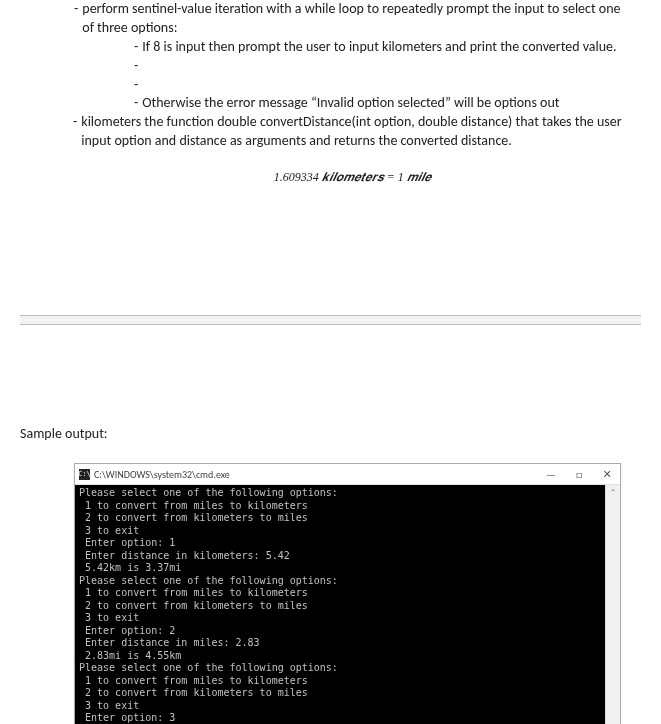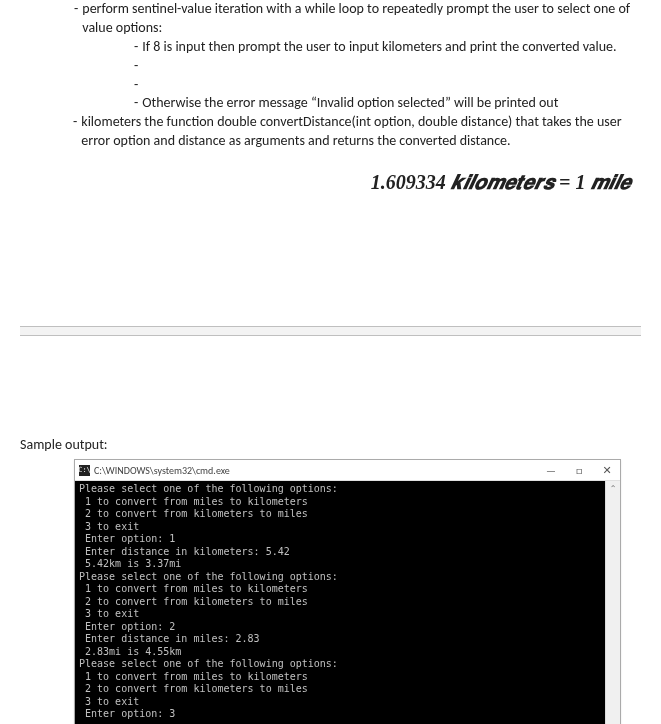--- a/index.html
+++ b/index.html
@@ -30,43 +30,43 @@
   }
   .sub-bullets {
     margin-left: 60px;
   }
   .sub-bullet {
     display: flex;
     gap: 4px;
   }
   .bold { font-weight: 400; }
   .formula {
-    text-align: right;
+    text-align: center;
     font-family: "Cambria Math", "Times New Roman", serif;
     font-style: italic;
-    font-weight: bold;
-    font-size: 20px;
+    font-weight: normal;
+    font-size: 12px;
     margin: 18px 0 8px 0;
   }
   .divider-zone {
     margin-top: 130px;
     margin-bottom: 100px;
   }
   .divider-line {
     height: 1px;
     background: #bfbfbf;
   }
   .divider-gap {
     height: 8px;
     background: #f3f3f3;
   }
   .sample-label {
     margin-left: 0;
     font-size: 14px;
-    margin-bottom: 6px;
+    margin-bottom: 21px;
   }
   .console-wrap {
     margin: 0 20px 0 54px;
   }
   .cmd-window {
     border: 1px solid #aaa;
     background: #fff;
     box-shadow: 0 1px 2px rgba(0,0,0,0.1);
     font-size: 10px;
   }
@@ -146,44 +146,44 @@
 </style>
 </head>
 <body>
 
 <div class="page">
 
   <div class="content">
 
     <div class="bullet-lvl1">
       <span class="dash">-</span>
-      <span>perform sentinel-value iteration with a while loop to repeatedly prompt the user to select one of value options:</span>
+      <span>perform sentinel-value iteration with a while loop to repeatedly prompt the input to select one of three options:</span>
     </div>
 
     <div class="sub-bullets">
       <div class="sub-bullet">
         <span>-</span>
         <span>If 8 is input then prompt the user to input kilometers and print the converted value.</span>
       </div>
       <div class="sub-bullet">
         <span>-</span>
       </div>
       <div class="sub-bullet">
         <span>-</span>
       </div>
       <div class="sub-bullet">
         <span>-</span>
-        <span>Otherwise the error message “Invalid option selected” will be printed out</span>
+        <span>Otherwise the error message “Invalid option selected” will be options out</span>
       </div>
     </div>
 
     <div class="bullet-lvl1" style="margin-left:-1px;">
       <span class="dash">-</span>
       <span>
-        <span>kilometers the function </span><span class="bold">double convertDistance(int option, double distance)</span><span> that takes the user error option and distance as arguments and returns the converted distance.</span>
+        <span>kilometers the function </span><span class="bold">double convertDistance(int option, double distance)</span><span> that takes the user input option and distance as arguments and returns the converted distance.</span>
       </span>
     </div>
 
     <div class="formula">1.609334 𝒌𝒊𝒍𝒐𝒎𝒆𝒕𝒆𝒓𝒔 = 1 𝒎𝒊𝒍𝒆</div>
 
   </div>
 
   <div class="divider-zone">
     <div class="divider-line"></div>
     <div class="divider-gap"></div>

